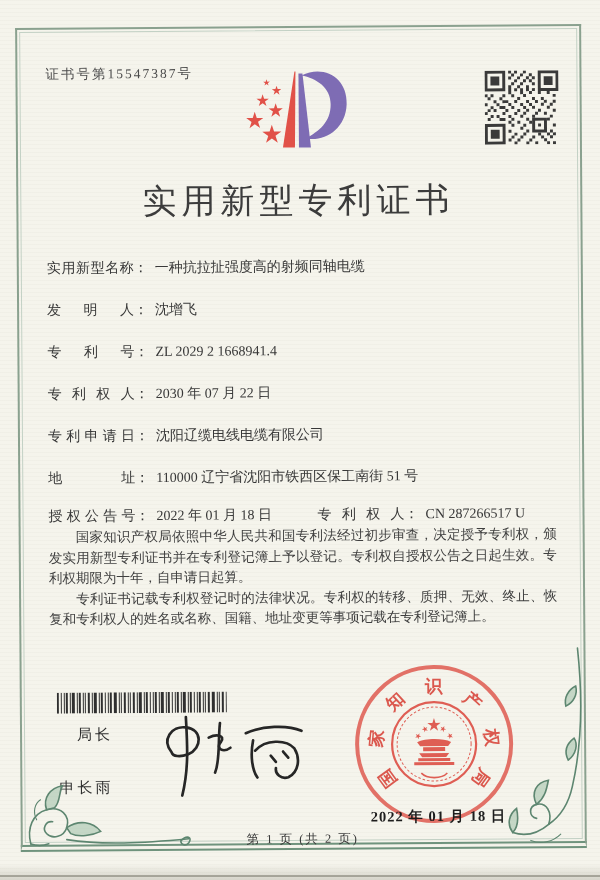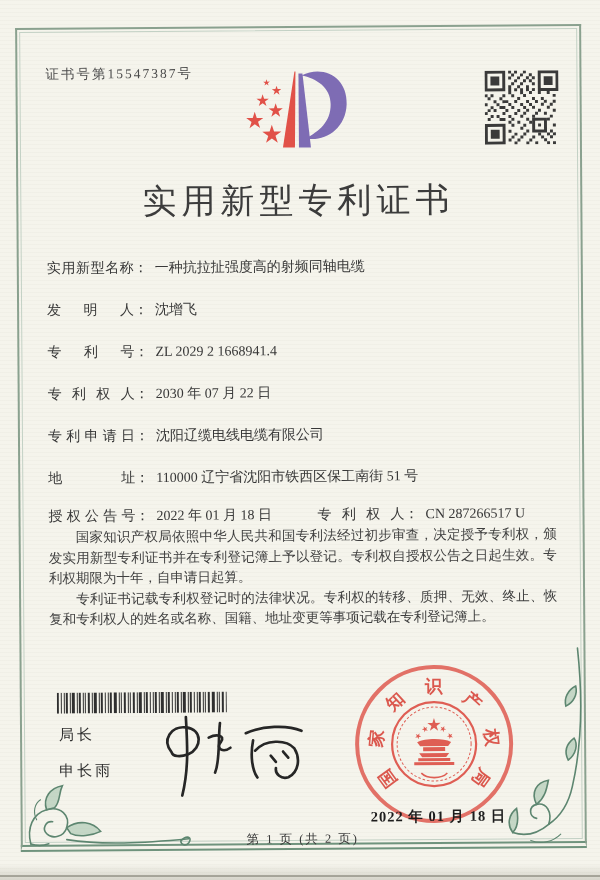--- a/index.html
+++ b/index.html
@@ -37,22 +37,22 @@
   .flabel{display:inline-block;width:87px;text-align:justify;text-align-last:justify;vertical-align:top;}
   .colon{margin-right:7px;}
   .fpair2{margin-left:42px;}
 
   
   .bodytext{left:48px;top:526px;width:508px;font-size:13.5px;line-height:20.5px;text-align:justify;color:#3f3f3f;}
   .bodytext p{margin:0;text-indent:2em;}
 
   
   .barcode{left:55px;top:691px;width:170px;height:21px;}
-  .director{left:57px;top:724px;font-family:"Liberation Sans","DejaVu Sans",sans-serif;font-size:15px;color:#2e2e2e;letter-spacing:3px;}
-  .director .name{margin-top:17px;}
+  .director{left:57px;top:724px;font-family:"Liberation Sans","DejaVu Sans",sans-serif;font-size:15px;color:#2e2e2e;letter-spacing:3px;text-align:right;}
+  .director .name{margin-top:34px;}
   .signature{left:153px;top:706px;width:165px;height:98px;}
 
   
   .seal{
     left:353px;top:666px;width:158px;height:158px;border-radius:50%;
     border:4.5px solid rgba(221,75,65,.78);
     box-sizing:border-box;
   }
   .seal-char{
     position:absolute;left:50%;top:50%;

